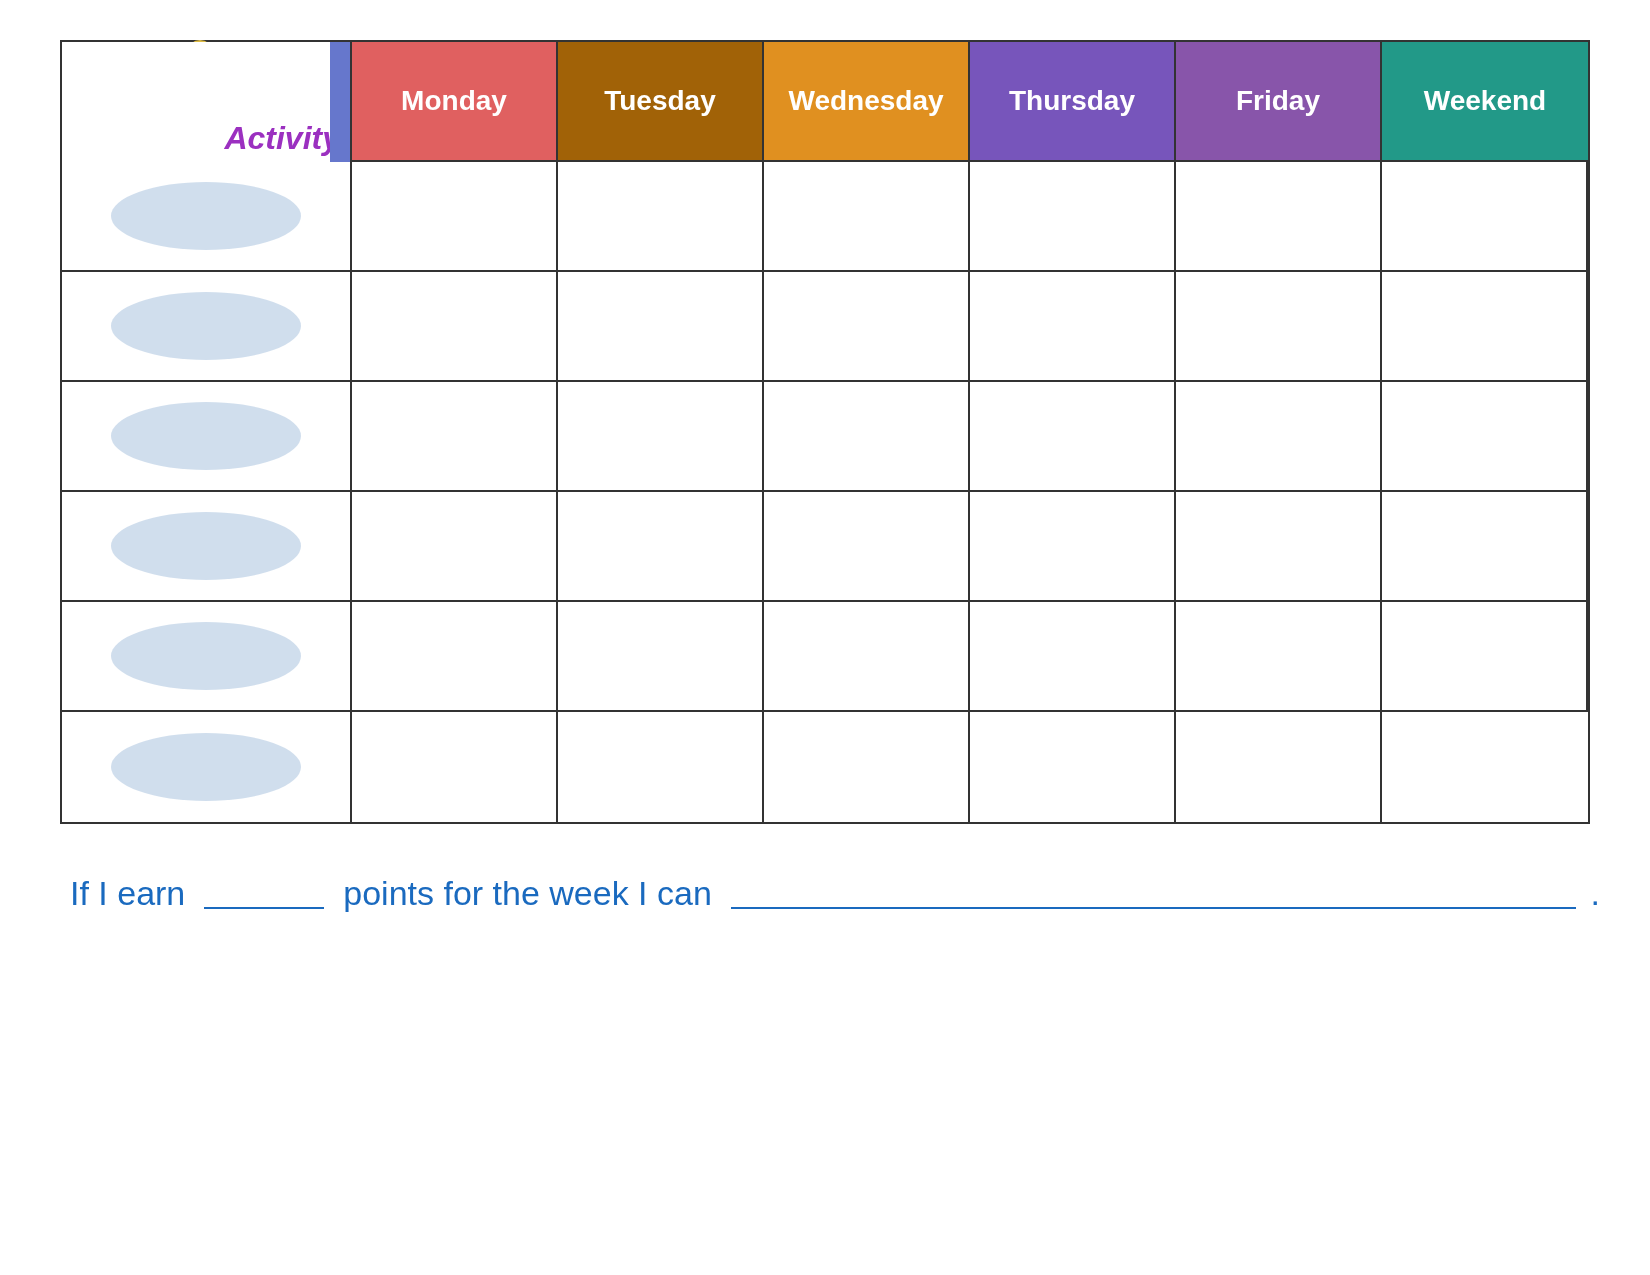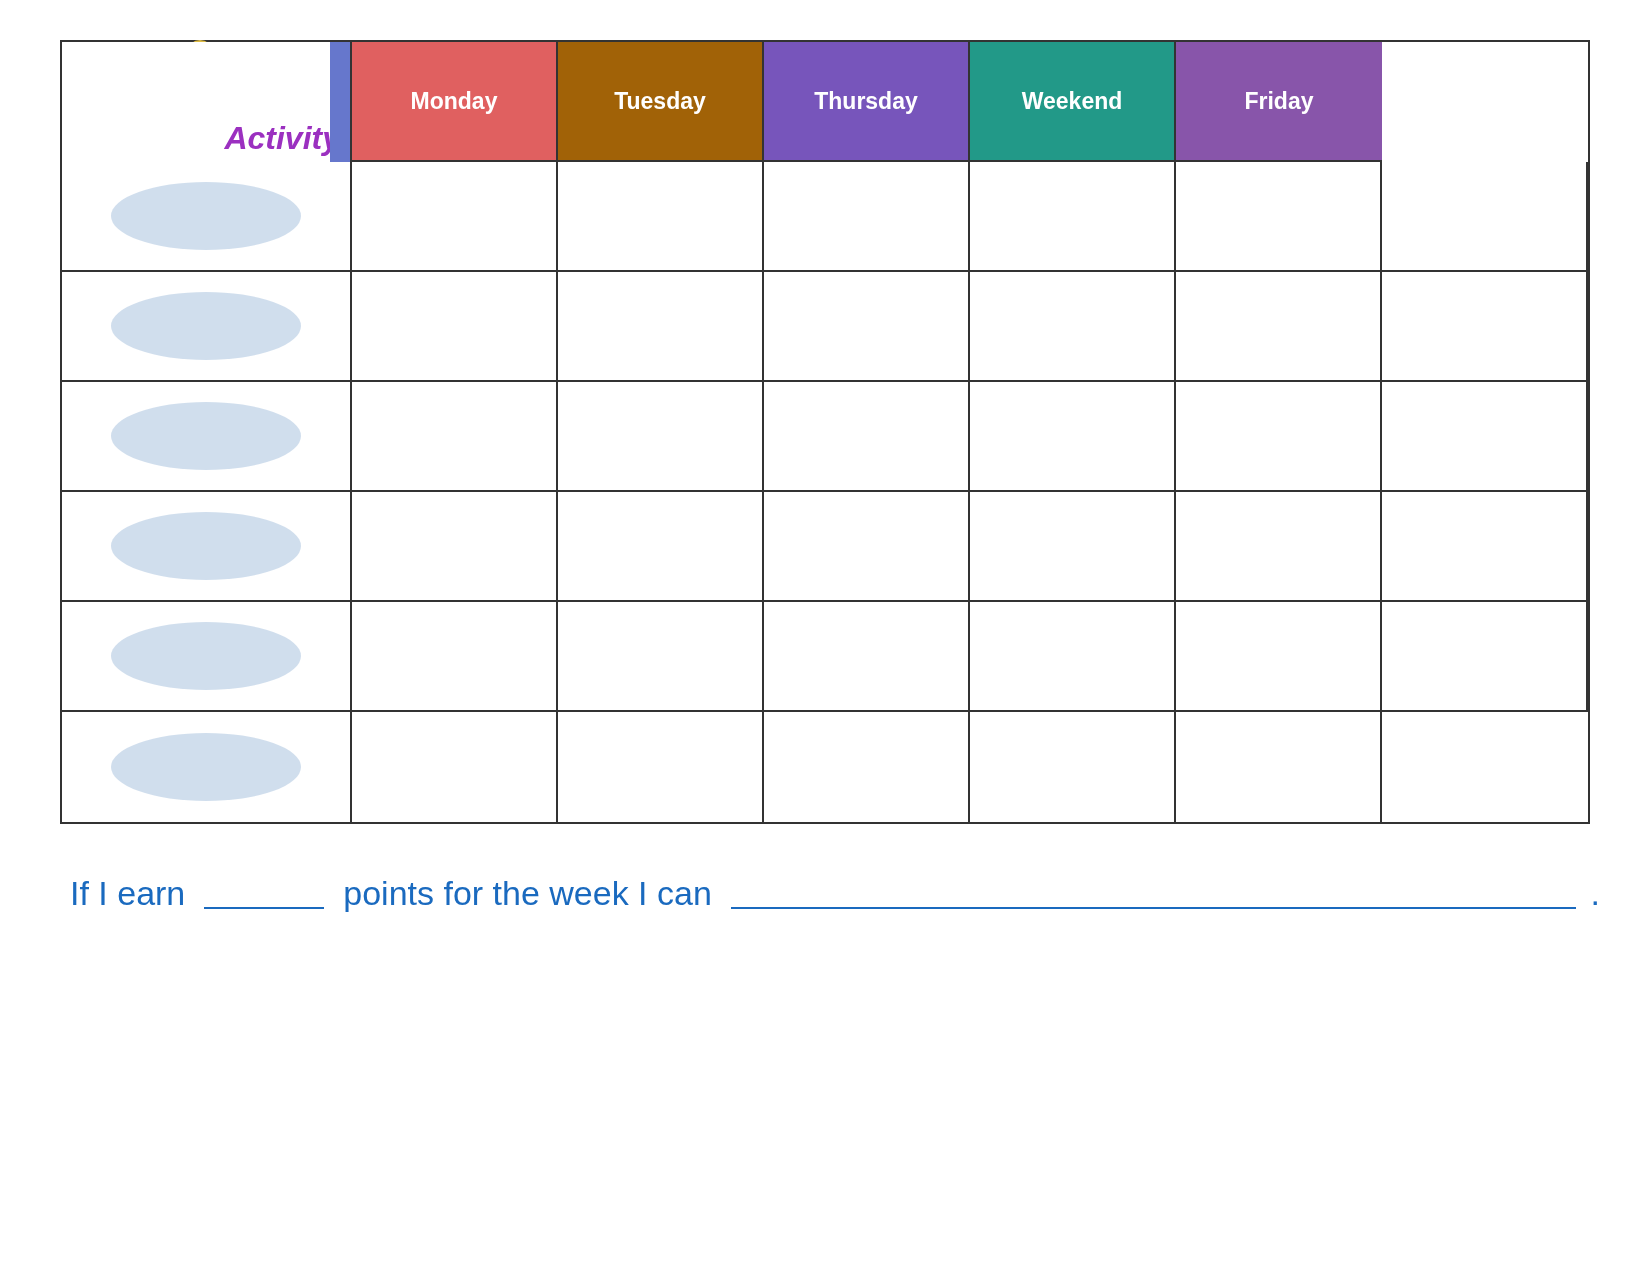--- a/index.html
+++ b/index.html
@@ -72,21 +72,21 @@
       font-size: 32px;
       font-weight: 700;
       color: #9b30c0;
       font-style: italic;
     }
 
     .header-day-cell {
       display: flex;
       align-items: center;
       justify-content: center;
-      font-size: 23px;
+      font-size: 28px;
       font-weight: 700;
       color: #fff;
       min-height: 70px;
       border-right: 2px solid #333;
       border-bottom: 2px solid #333;
     }
     .header-day-cell:last-child {
       border-right: none;
     }
 
@@ -255,28 +255,31 @@
     <div class="header-activity-cell">
       <span class="activity-label">Activity</span>
       <div class="vertical-bar"></div>
     </div>
     <div class="header-day-cell day-monday">
       <span>Monday</span>
     </div>
     <div class="header-day-cell day-tuesday">
       <span>Tuesday</span>
     </div>
+    <div class="header-day-cell day-wednesday">
+      <span>Wednesday</span>
+    </div>
     <div class="header-day-cell day-thursday">
       <span>Thursday</span>
     </div>
+    <div class="header-day-cell day-friday">
+      <span>Friday</span>
+    </div>
     <div class="header-day-cell day-weekend">
       <span>Weekend</span>
-    </div>
-    <div class="header-day-cell day-friday">
-      <span>Friday</span>
     </div>
   </div>
 
   <div class="chart-body" id="chart-body">
 
   <div class="activity-cell">
         <div class="oval"></div>
       </div>
       <div class="data-cell"></div>
       <div class="data-cell"></div>

